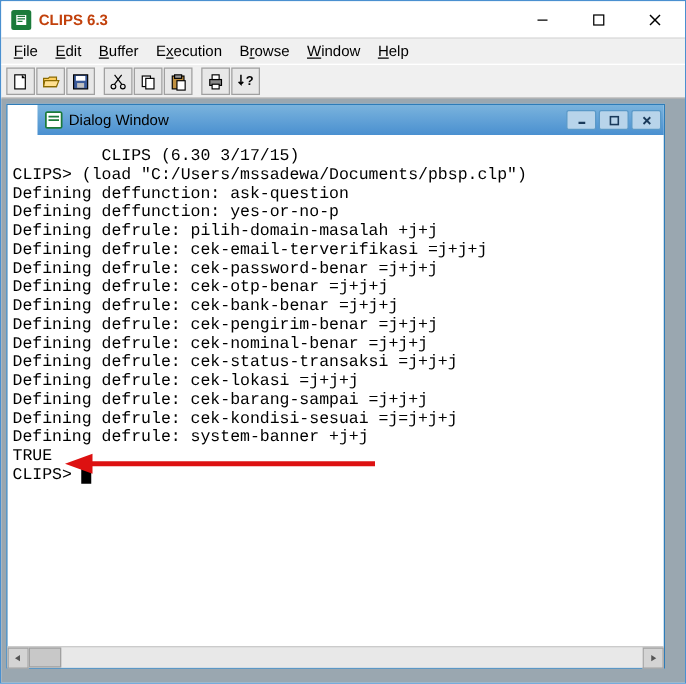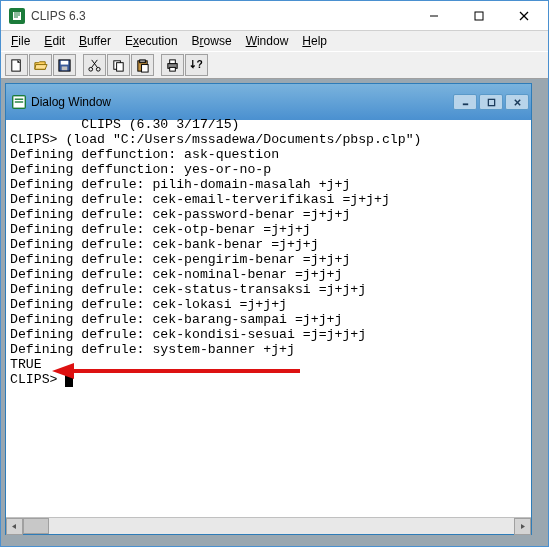--- a/index.html
+++ b/index.html
@@ -22,21 +22,21 @@
     border-bottom: 1px solid #d0d0d0;
   }
   .app-icon {
     width: 16px; height: 16px;
     background: #1b7b3a;
     border-radius: 2px;
     display: flex; align-items: center; justify-content: center;
     margin-right: 6px;
   }
   .app-icon svg { width: 12px; height: 12px; }
-  .window-title { flex: 1; font-size: 12px; color: #404040; }
+  .window-title { flex: 1; font-size: 12px; color: #c2410c; font-weight: bold; }
   .win-controls { display: flex; gap: 0; }
   .win-btn {
     width: 45px; height: 28px;
     display: flex; align-items: center; justify-content: center;
     color: #000;
   }
   .win-btn svg { width: 10px; height: 10px; }
   .menubar {
     height: 20px;
     display: flex;
@@ -76,24 +76,25 @@
     background: #9aa7b0;
   }
   .mdi-window {
     position: absolute;
     left: 4px; top: 4px;
     width: 527px; height: 452px;
     background: #fff;
     border: 1px solid #2e7cb8;
   }
   .mdi-titlebar {
-    height: 36px;
+    height: 24px;
     background: linear-gradient(#7ab3dd,#4a90d0);
     display: flex; align-items: center;
     padding: 0 2px 0 6px;
+    margin-left: 24px;
   }
   .mdi-icon {
     width: 14px; height: 14px;
     background: #1b7b3a;
     border-radius: 2px;
     display: flex; align-items: center; justify-content: center;
     margin-right: 5px;
   }
   .mdi-title { flex: 1; color: #000; font-size: 12px; }
   .mdi-controls { display: flex; gap: 2px; }

